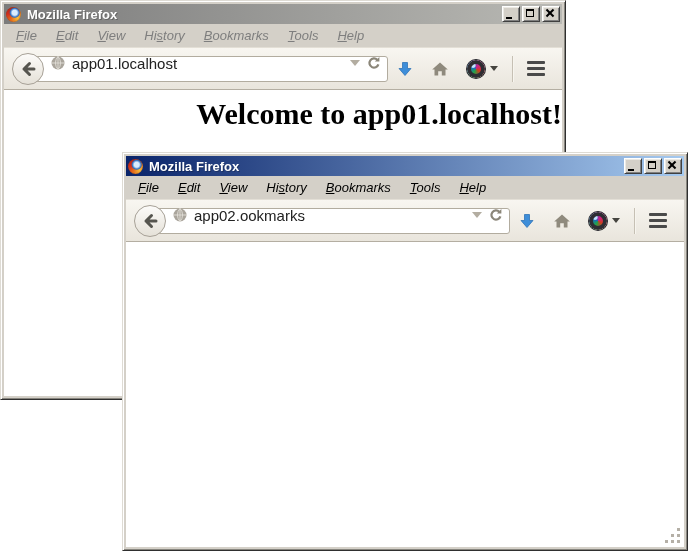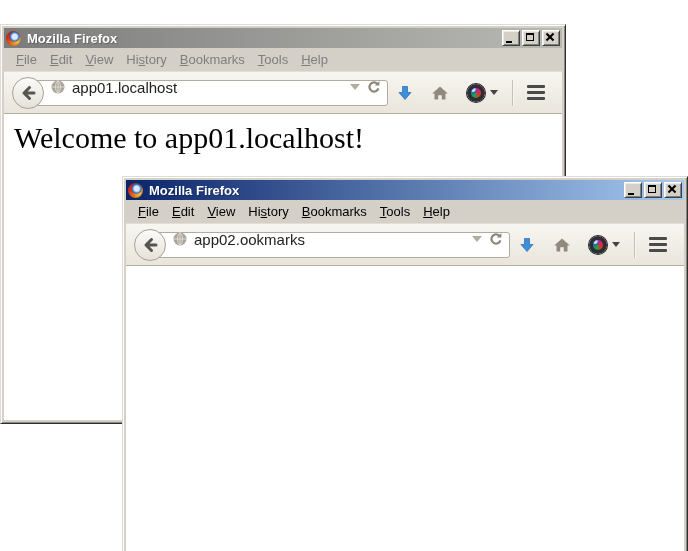--- a/index.html
+++ b/index.html
@@ -5,21 +5,21 @@
   html,body{margin:0;padding:0;}
   body{
     width:688px;height:551px;position:relative;background:#ffffff;
     font-family:"Liberation Sans", sans-serif;overflow:hidden;
   }
   
   .win{
     position:absolute;box-sizing:border-box;background:#d4d0c8;
     border:1px solid;border-color:#dedbd4 #2f2f2f #2f2f2f #dedbd4;
     box-shadow:inset 1px 1px 0 #ffffff, inset -1px -1px 0 #87857e;
-    padding:3px;display:flex;flex-direction:column;margin-top:24px;
+    padding:3px;display:flex;flex-direction:column;
   }
   #win1{left:0;top:0;width:566px;height:400px;z-index:1;}
   #win2{left:122px;top:152px;width:566px;height:399px;z-index:10;}
   .titlebar{height:20px;flex:0 0 auto;display:flex;align-items:center;gap:4px;padding:0 2px;}
   .titlebar.active{background:linear-gradient(90deg,#0a246a,#a6caf0);}
   .titlebar.inactive{background:linear-gradient(90deg,#7b7b7b,#b9b9b4);}
   .ff-icon{
     width:15px;height:15px;border-radius:50%;flex:0 0 auto;
     background:
       radial-gradient(circle at 58% 38%, #d9ecff 0 2.5px, #2a6bc0 4.5px, rgba(0,0,0,0) 5.5px),
@@ -34,22 +34,22 @@
     border:1px solid;border-color:#ffffff #404040 #404040 #ffffff;
     box-shadow:inset 1px 1px 0 #eceae4, inset -1px -1px 0 #808080;cursor:pointer;
   }
   .g-min::after{content:"";position:absolute;left:3px;bottom:2px;width:6px;height:2px;background:#000;}
   .g-max::after{content:"";position:absolute;left:3px;top:2px;width:8px;height:8px;
     border:1px solid #000;border-top-width:2px;box-sizing:border-box;}
   .g-close::before,.g-close::after{content:"";position:absolute;left:2px;top:5px;width:10px;height:2px;background:#000;}
   .g-close::before{transform:rotate(45deg);}
   .g-close::after{transform:rotate(-45deg);}
   
-  .menubar{height:23px;flex:0 0 auto;display:flex;align-items:center;gap:13px;
-           padding-left:12px;font-size:13px;color:#000;}
+  .menubar{height:23px;flex:0 0 auto;display:flex;align-items:center;gap:19px;
+           padding-left:12px;font-size:13px;color:#000;font-style:italic;}
   .mi{cursor:default;white-space:nowrap;}
   .ak{text-decoration:underline;}
   .win-inactive .mi{color:#7e7e7e;}
   
   .navbar{height:41px;flex:0 0 auto;display:flex;align-items:center;padding:0 8px;
           background:linear-gradient(#f8f6f1,#e9e5dc);
           border-top:1px solid #e3dfd6;border-bottom:1px solid #b4aea2;}
   .backbtn{width:30px;height:30px;border-radius:50%;flex:0 0 auto;position:relative;z-index:2;
            background:linear-gradient(#fcfbf9,#e5e1d8);border:1px solid #a7a197;
            display:flex;align-items:center;justify-content:center;cursor:pointer;}
@@ -65,21 +65,21 @@
   .lens{width:18px;height:18px;border-radius:50%;
     background:
       radial-gradient(circle at 34% 30%, #bfe1ff 0 2px, rgba(0,0,0,0) 3px),
       conic-gradient(from 210deg, #21a447, #1767c9, #cf1f88, #d23b1f, #21a447);
     box-shadow:inset 0 0 0 4px #2e2d33, 0 0 0 1px #23232a;}
   .caret{width:0;height:0;border-left:4px solid transparent;border-right:4px solid transparent;
          border-top:5px solid #45443f;margin-left:5px;}
   
   .content{flex:1;background:#ffffff;position:relative;overflow:hidden;}
   .content h1{margin:7px 0 0 10px;font-family:"Liberation Serif", serif;
-              font-size:30px;font-weight:normal;color:#000;white-space:nowrap;}
+              font-size:30px;font-weight:bold;color:#000;white-space:nowrap;text-align:right;}
   .grip{position:absolute;right:3px;bottom:3px;width:16px;height:16px;cursor:nwse-resize;}
   .grip::before{content:"";position:absolute;left:1px;top:1px;width:3px;height:3px;background:transparent;
     box-shadow:12px 0 0 #ffffff, 6px 6px 0 #ffffff, 12px 6px 0 #ffffff,
                0 12px 0 #ffffff, 6px 12px 0 #ffffff, 12px 12px 0 #ffffff;}
   .grip::after{content:"";position:absolute;left:0;top:0;width:3px;height:3px;background:transparent;
     box-shadow:12px 0 0 #b5b0a7, 6px 6px 0 #b5b0a7, 12px 6px 0 #b5b0a7,
                0 12px 0 #b5b0a7, 6px 12px 0 #b5b0a7, 12px 12px 0 #b5b0a7;}
   svg{display:block;}
 </style>
 </head>

